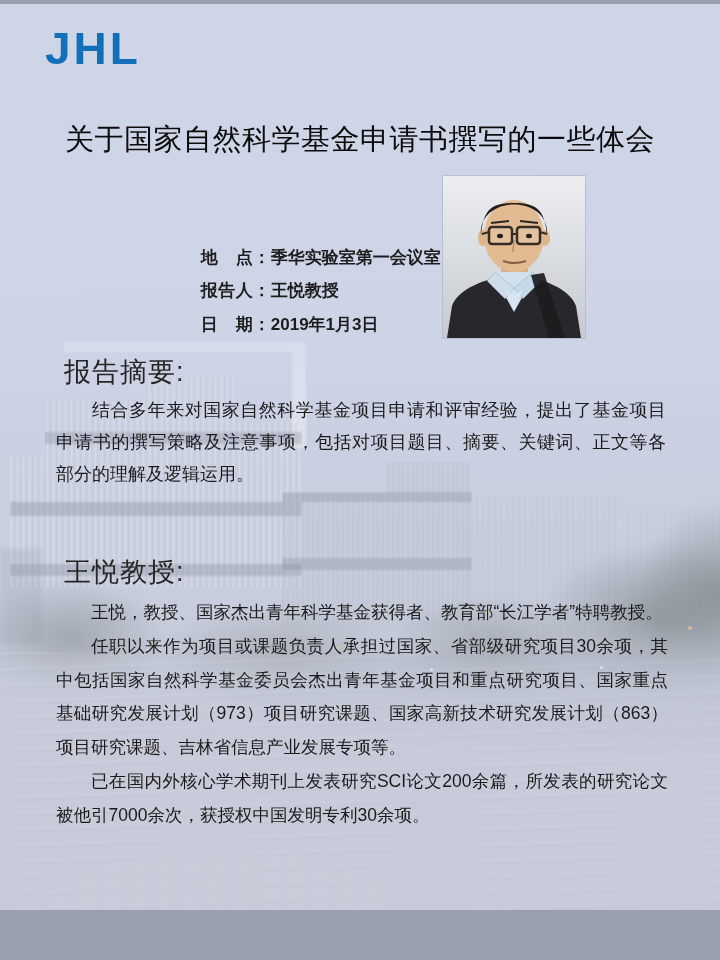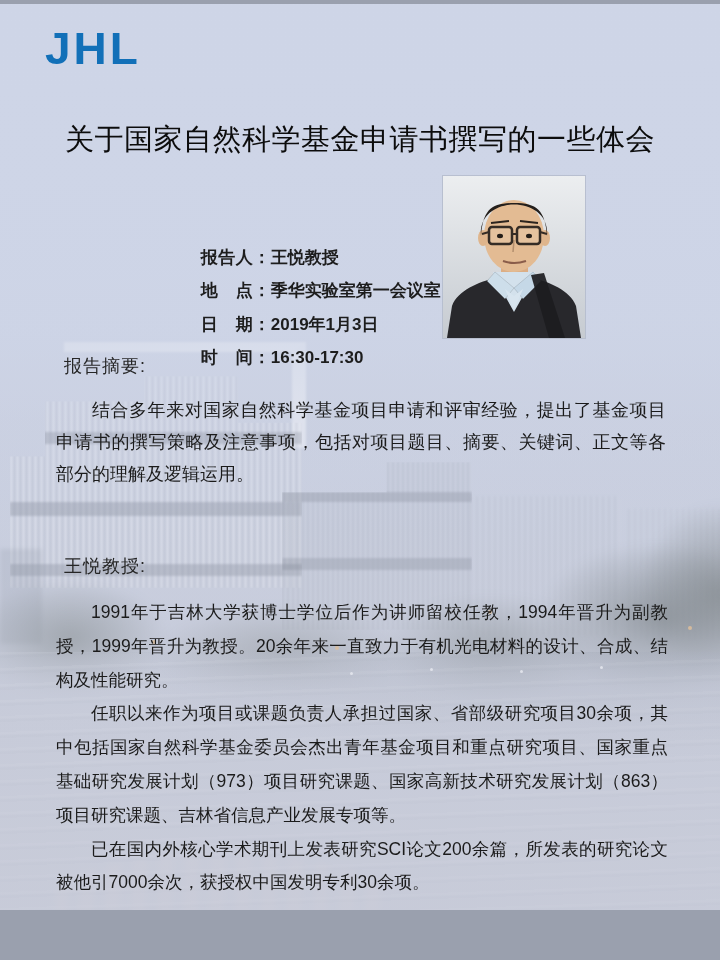--- a/index.html
+++ b/index.html
@@ -77,21 +77,21 @@
   }
   .title{
     position:absolute;left:0;top:116px;width:720px;text-align:center;
     font-size:29px;font-weight:400;color:#0c0c0c;letter-spacing:.5px;
   }
   .info{position:absolute;left:163px;top:203px;font-size:17px;font-weight:600;color:#1d1d1d;}
   .info-row{height:33.5px;line-height:33.5px;white-space:pre;}
   .info-label{letter-spacing:.5px;}
   .photo{position:absolute;left:443px;top:172px;width:142px;height:162px;box-shadow:0 0 0 1px rgba(120,128,140,.25);}
   .photo svg{display:block;}
-  .sec-heading{position:absolute;font-size:18px;font-weight:400;color:#262626;letter-spacing:1px;}
+  .sec-heading{position:absolute;font-size:27px;font-weight:400;color:#262626;letter-spacing:1px;}
   .h-abstract{left:64px;top:350px;}
   .h-bio{left:64px;top:550px;}
   .abstract-body{
     position:absolute;left:56px;top:390px;width:610px;
     font-size:18px;line-height:32px;color:#1b1b1b;text-align:justify;text-indent:2em;margin:0;
   }
   .bio-body{position:absolute;left:56px;top:592px;width:612px;}
   .bio-body p{
     margin:0;font-size:17.5px;line-height:33.8px;color:#1b1b1b;
     text-align:justify;text-indent:2em;
@@ -138,30 +138,27 @@
   </div>
 
   <div class="content">
 
     <div class="logo">JHL</div>
 
     <div class="title">关于国家自然科学基金申请书撰写的一些体会</div>
 
     <div class="info">
       <div class="info-row">
+        <span class="info-label">地　点：</span><span>季华实验室第一会议室</span>
+      </div>
+      <div class="info-row">
         <span class="info-label">报告人：</span><span>王悦教授</span>
       </div>
       <div class="info-row">
-        <span class="info-label">地　点：</span><span>季华实验室第一会议室</span>
-      </div>
-      <div class="info-row">
         <span class="info-label">日　期：</span><span>2019年1月3日</span>
-      </div>
-      <div class="info-row">
-        <span class="info-label">时　间：</span><span>16:30-17:30</span>
       </div>
     </div>
 
     <div class="photo">
       <svg width="142" height="162" viewBox="0 0 142 162">
         <defs>
           <linearGradient id="pbg" x1="0" y1="0" x2="0" y2="1">
             <stop offset="0" stop-color="#eceef0"></stop>
             <stop offset="1" stop-color="#c6cbd1"></stop>
           </linearGradient>
@@ -198,19 +195,19 @@
 
         <path d="M88,99 L106,162 L122,162 L101,97 Z" fill="#1c1c1f" opacity="0.92"></path>
       </svg>
     </div>
 
     <div class="sec-heading h-abstract">报告摘要:</div>
     <p class="abstract-body">结合多年来对国家自然科学基金项目申请和评审经验，提出了基金项目申请书的撰写策略及注意事项，包括对项目题目、摘要、关键词、正文等各部分的理解及逻辑运用。</p>
 
     <div class="sec-heading h-bio">王悦教授:</div>
     <div class="bio-body">
-      <p>1991年于吉林大学获博士学位后作为讲师留校任教，1994年晋升为副教授，1999年晋升为教授。20余年来一直致力于有机光电材料的设计、合成、结构及性能研究。</p>
+      <p>王悦，教授、国家杰出青年科学基金获得者、教育部“长江学者”特聘教授。</p>
       <p>任职以来作为项目或课题负责人承担过国家、省部级研究项目30余项，其中包括国家自然科学基金委员会杰出青年基金项目和重点研究项目、国家重点基础研究发展计划（973）项目研究课题、国家高新技术研究发展计划（863）项目研究课题、吉林省信息产业发展专项等。</p>
       <p>已在国内外核心学术期刊上发表研究SCI论文200余篇，所发表的研究论文被他引7000余次，获授权中国发明专利30余项。</p>
     </div>
 
   </div>
 </div>
 
 </body></html>

